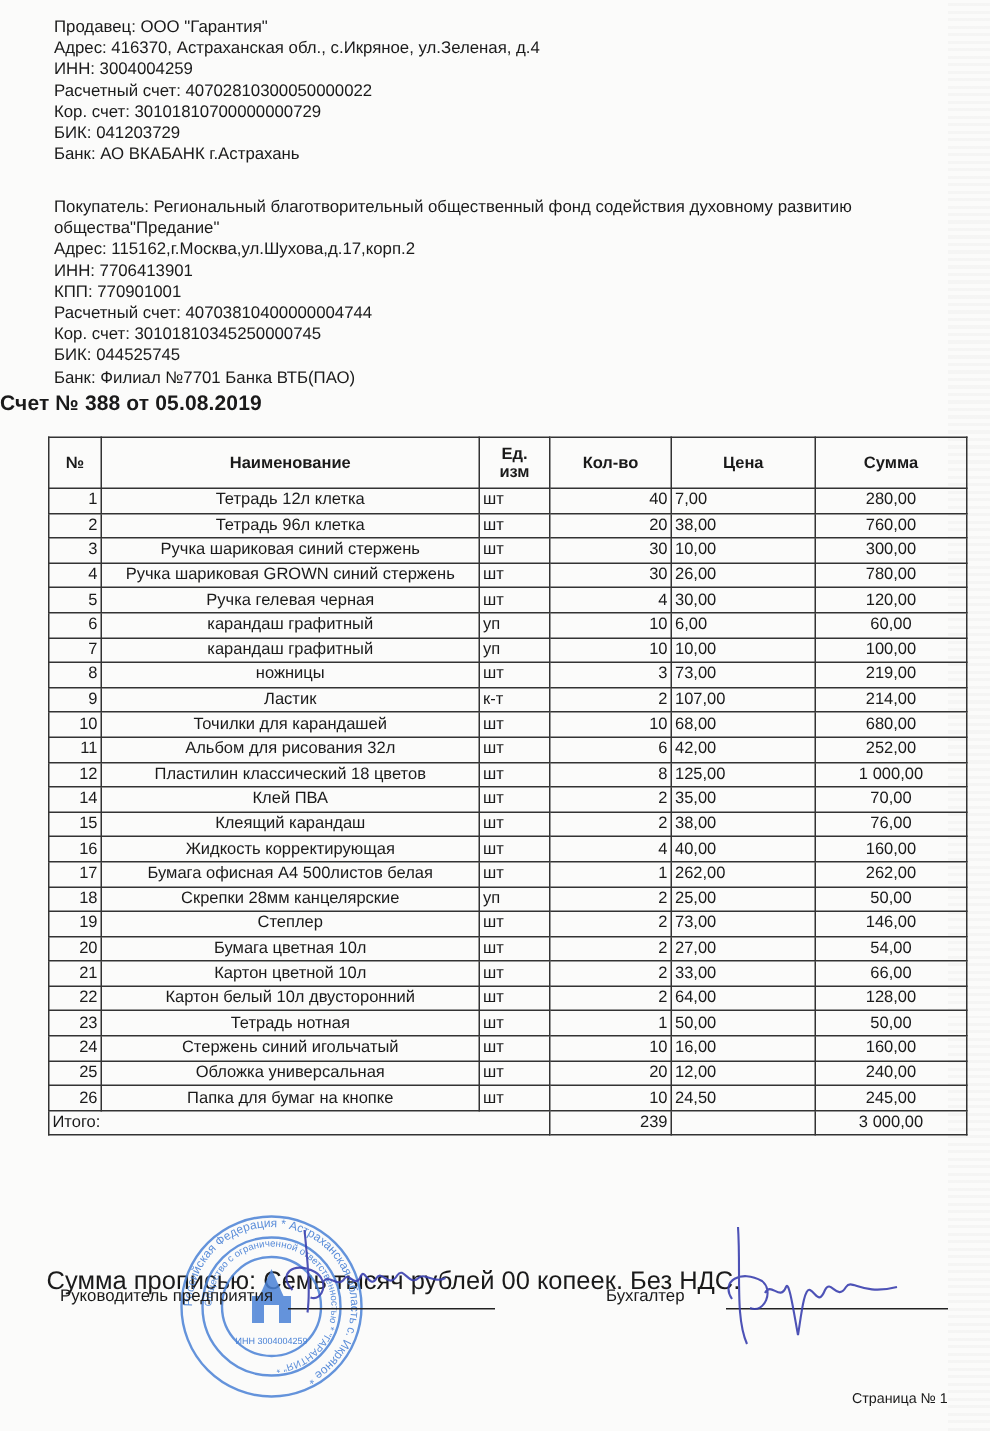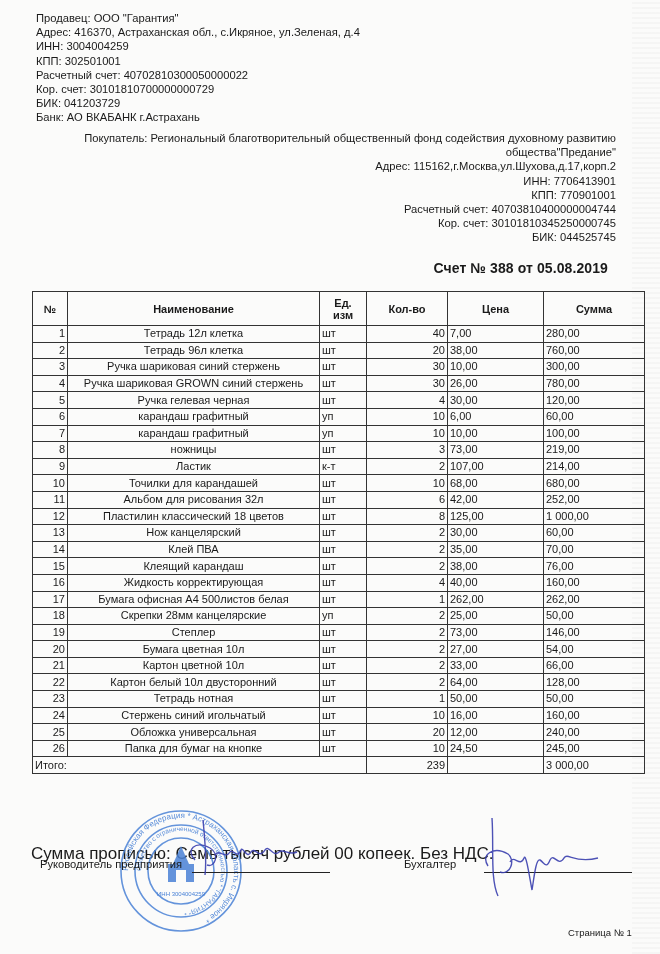--- a/index.html
+++ b/index.html
@@ -8,40 +8,40 @@
     background: #fbfbfa;
     font-family: "Liberation Sans", sans-serif;
     color: #1a1a1a;
   }
   .scan-edge {
     position: absolute; right: 0; top: 0; width: 28px; height: 954px;
     background: repeating-linear-gradient(0deg, rgba(0,0,0,0.025) 0 2px, rgba(0,0,0,0) 2px 5px);
   }
   .block { position: absolute; left: 36px; font-size: 11.2px; line-height: 14.2px; }
   .seller { top: 11px; }
-  .buyer { top: 131px; width: 580px; text-align: right; }
+  .buyer { top: 131px; width: 580px; }
   .block div { white-space: nowrap; }
   .buyer .wrap { white-space: normal; }
   .title {
-    position: absolute; top: 260px; left: 0; width: 608px; text-align: right;
+    position: absolute; top: 260px; left: 0; width: 608px; text-align: left;
     font-size: 14px; font-weight: bold; letter-spacing: 0.1px;
   }
   table.inv {
     position: absolute; left: 32px; top: 291px;
     border-collapse: collapse; font-size: 11px;
   }
   table.inv td, table.inv th { border: 1px solid #333; padding: 0 2px; height: 15.6px; line-height: 15px; }
   table.inv th { font-weight: bold; height: 33px; line-height: 12px; text-align: center; font-size: 11px; }
   table.inv { border: 1.6px solid #222; }
   .c-no { width: 30px; text-align: right; }
   .c-name { width: 247px; text-align: center; }
   .c-unit { width: 42px; text-align: left; }
   .c-qty { width: 76px; text-align: right; }
   .c-price { width: 91px; text-align: left; }
-  .c-sum { width: 96px; text-align: left; }
+  .c-sum { width: 96px; text-align: center; }
   th.c-no, th.c-name, th.c-unit, th.c-qty, th.c-price, th.c-sum { text-align: center; }
   td.total-label { text-align: left; padding-left: 22px; }
   .in-words { position: absolute; left: 31px; top: 844px; font-size: 17px; }
   .sign-director { position: absolute; left: 40px; top: 858px; font-size: 11.2px; }
   .sign-line-1 { position: absolute; left: 192px; top: 872px; width: 138px; border-top: 1px solid #222; }
   .sign-accountant { position: absolute; left: 404px; top: 858px; font-size: 11.2px; }
   .sign-line-2 { position: absolute; left: 484px; top: 872px; width: 148px; border-top: 1px solid #222; }
   .page-no { position: absolute; left: 568px; top: 927px; font-size: 9.5px; }
   .stamp { position: absolute; left: 118px; top: 808px; width: 126px; height: 126px; }
   .sig1 { position: absolute; left: 185px; top: 820px; width: 120px; height: 60px; }
@@ -49,35 +49,35 @@
 </style>
 </head>
 <body>
 
 <div class="scan-edge"></div>
 
 <div class="block seller">
   <div>Продавец: ООО "Гарантия"</div>
   <div>Адрес: 416370, Астраханская обл., с.Икряное, ул.Зеленая, д.4</div>
   <div>ИНН: 3004004259</div>
-  <div>КПП: 302501001</div>
   <div>Расчетный счет: 40702810300050000022</div>
   <div>Кор. счет: 30101810700000000729</div>
   <div>БИК: 041203729</div>
   <div>Банк: АО ВКАБАНК г.Астрахань</div>
 </div>
 
 <div class="block buyer">
   <div class="wrap">Покупатель: Региональный благотворительный  общественный фонд содействия духовному развитию общества"Предание"</div>
   <div>Адрес: 115162,г.Москва,ул.Шухова,д.17,корп.2</div>
   <div>ИНН: 7706413901</div>
   <div>КПП: 770901001</div>
   <div>Расчетный счет: 40703810400000004744</div>
   <div>Кор. счет: 30101810345250000745</div>
   <div>БИК: 044525745</div>
+  <div>Банк: Филиал №7701 Банка ВТБ(ПАО)</div>
 </div>
 
 <div class="title">Счет № 388 от 05.08.2019</div>
 
 <table class="inv">
   <thead>
     <tr>
       <th class="c-no">№</th>
       <th class="c-name">Наименование</th>
       <th class="c-unit">
@@ -178,28 +178,20 @@
         <td class="c-price">42,00</td>
         <td class="c-sum">252,00</td>
       </tr>
       <tr>
         <td class="c-no">12</td>
         <td class="c-name">Пластилин классический 18 цветов</td>
         <td class="c-unit">шт</td>
         <td class="c-qty">8</td>
         <td class="c-price">125,00</td>
         <td class="c-sum">1 000,00</td>
-      </tr>
-      <tr>
-        <td class="c-no">13</td>
-        <td class="c-name">Нож канцелярский</td>
-        <td class="c-unit">шт</td>
-        <td class="c-qty">2</td>
-        <td class="c-price">30,00</td>
-        <td class="c-sum">60,00</td>
       </tr>
       <tr>
         <td class="c-no">14</td>
         <td class="c-name">Клей ПВА</td>
         <td class="c-unit">шт</td>
         <td class="c-qty">2</td>
         <td class="c-price">35,00</td>
         <td class="c-sum">70,00</td>
       </tr>
       <tr>

